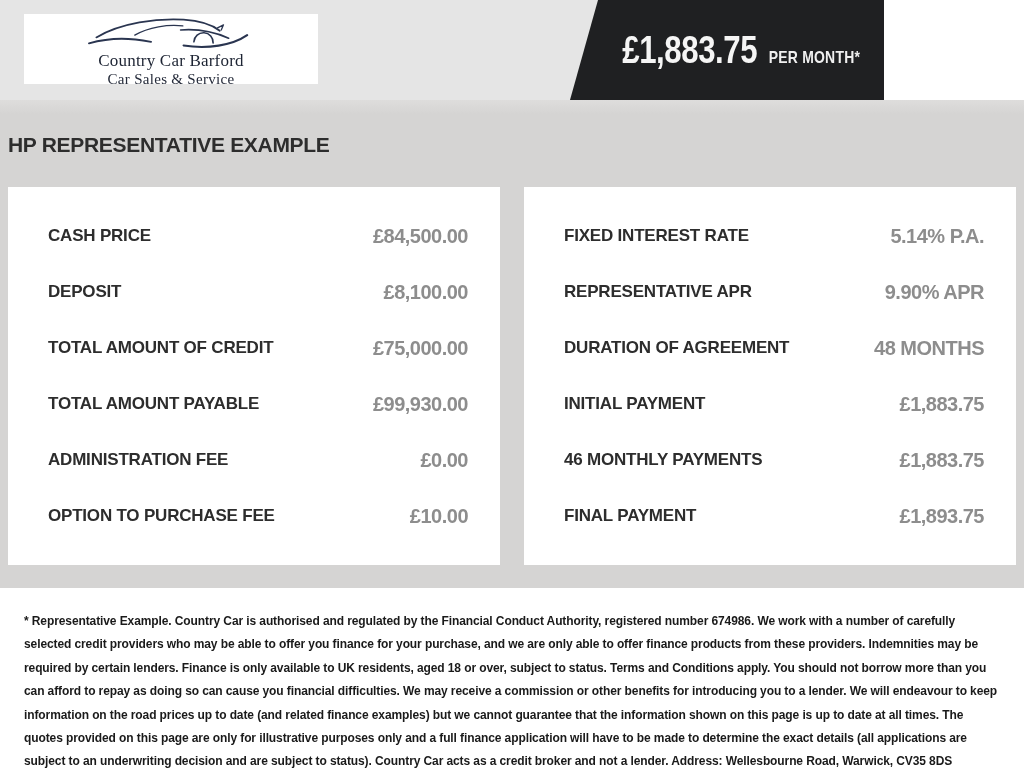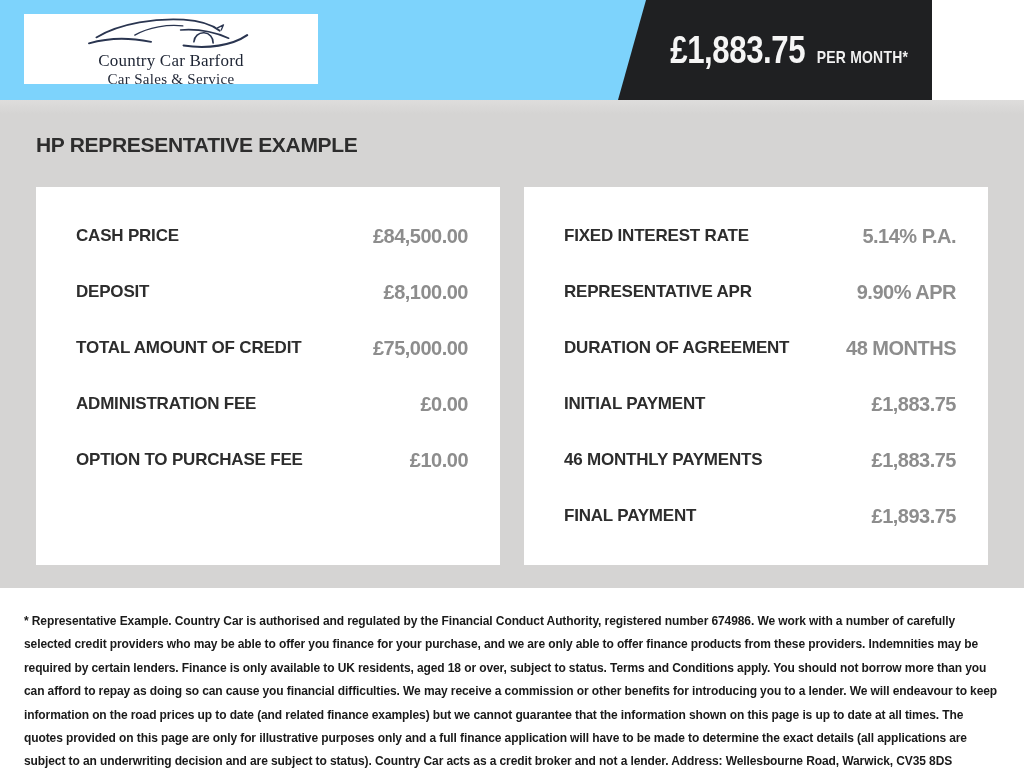--- a/index.html
+++ b/index.html
@@ -4,22 +4,21 @@
 <style>
   html,body{margin:0;padding:0;}
   body{
     width:1024px;height:768px;overflow:hidden;
     font-family:"Liberation Sans",sans-serif;
     background:#ffffff;
   }
   
   .header{
     position:relative;width:884px;height:100px;
-    background:#7dd3fc;
-    padding-left:48px;
+    background:#e5e5e5;
   }
   .logo-box{
     position:absolute;left:24px;top:14px;width:294px;height:70px;
     background:#ffffff;
     display:flex;flex-direction:column;align-items:center;justify-content:center;
     cursor:pointer;
   }
   .logo-car{margin-top:2px;}
   .logo-name{
     font-family:"Liberation Serif",serif;
@@ -40,21 +39,21 @@
     display:flex;align-items:baseline;gap:14px;
     transform:scaleX(.82);transform-origin:right center;
     white-space:nowrap;
   }
   .price-amount{font-size:38px;font-weight:700;color:#f5f5f5;letter-spacing:-.5px;}
   .price-period{font-size:17px;font-weight:700;color:#f0f0f0;letter-spacing:.3px;}
   
   .main{
     width:1024px;height:488px;box-sizing:border-box;
     background:linear-gradient(#dedddc,#d5d4d3 14px);
-    padding:0 36px;
+    padding:0 8px;
   }
   .page-title{
     padding-top:33px;
     font-size:21px;font-weight:700;color:#2d2d2d;letter-spacing:-.3px;
   }
   .cards{display:flex;gap:24px;margin-top:30px;}
   .card{
     flex:1;background:#ffffff;height:378px;box-sizing:border-box;
     padding:21px 32px;display:flex;flex-direction:column;
   }
@@ -111,20 +110,24 @@
       </div>
       <div class="frow">
         <span class="frow-label">DEPOSIT</span>
         <span class="frow-value">£8,100.00</span>
       </div>
       <div class="frow">
         <span class="frow-label">TOTAL AMOUNT OF CREDIT</span>
         <span class="frow-value">£75,000.00</span>
       </div>
       <div class="frow">
+        <span class="frow-label">TOTAL AMOUNT PAYABLE</span>
+        <span class="frow-value">£99,930.00</span>
+      </div>
+      <div class="frow">
         <span class="frow-label">ADMINISTRATION FEE</span>
         <span class="frow-value">£0.00</span>
       </div>
       <div class="frow">
         <span class="frow-label">OPTION TO PURCHASE FEE</span>
         <span class="frow-value">£10.00</span>
       </div>
     </div>
 
     <div class="card">

